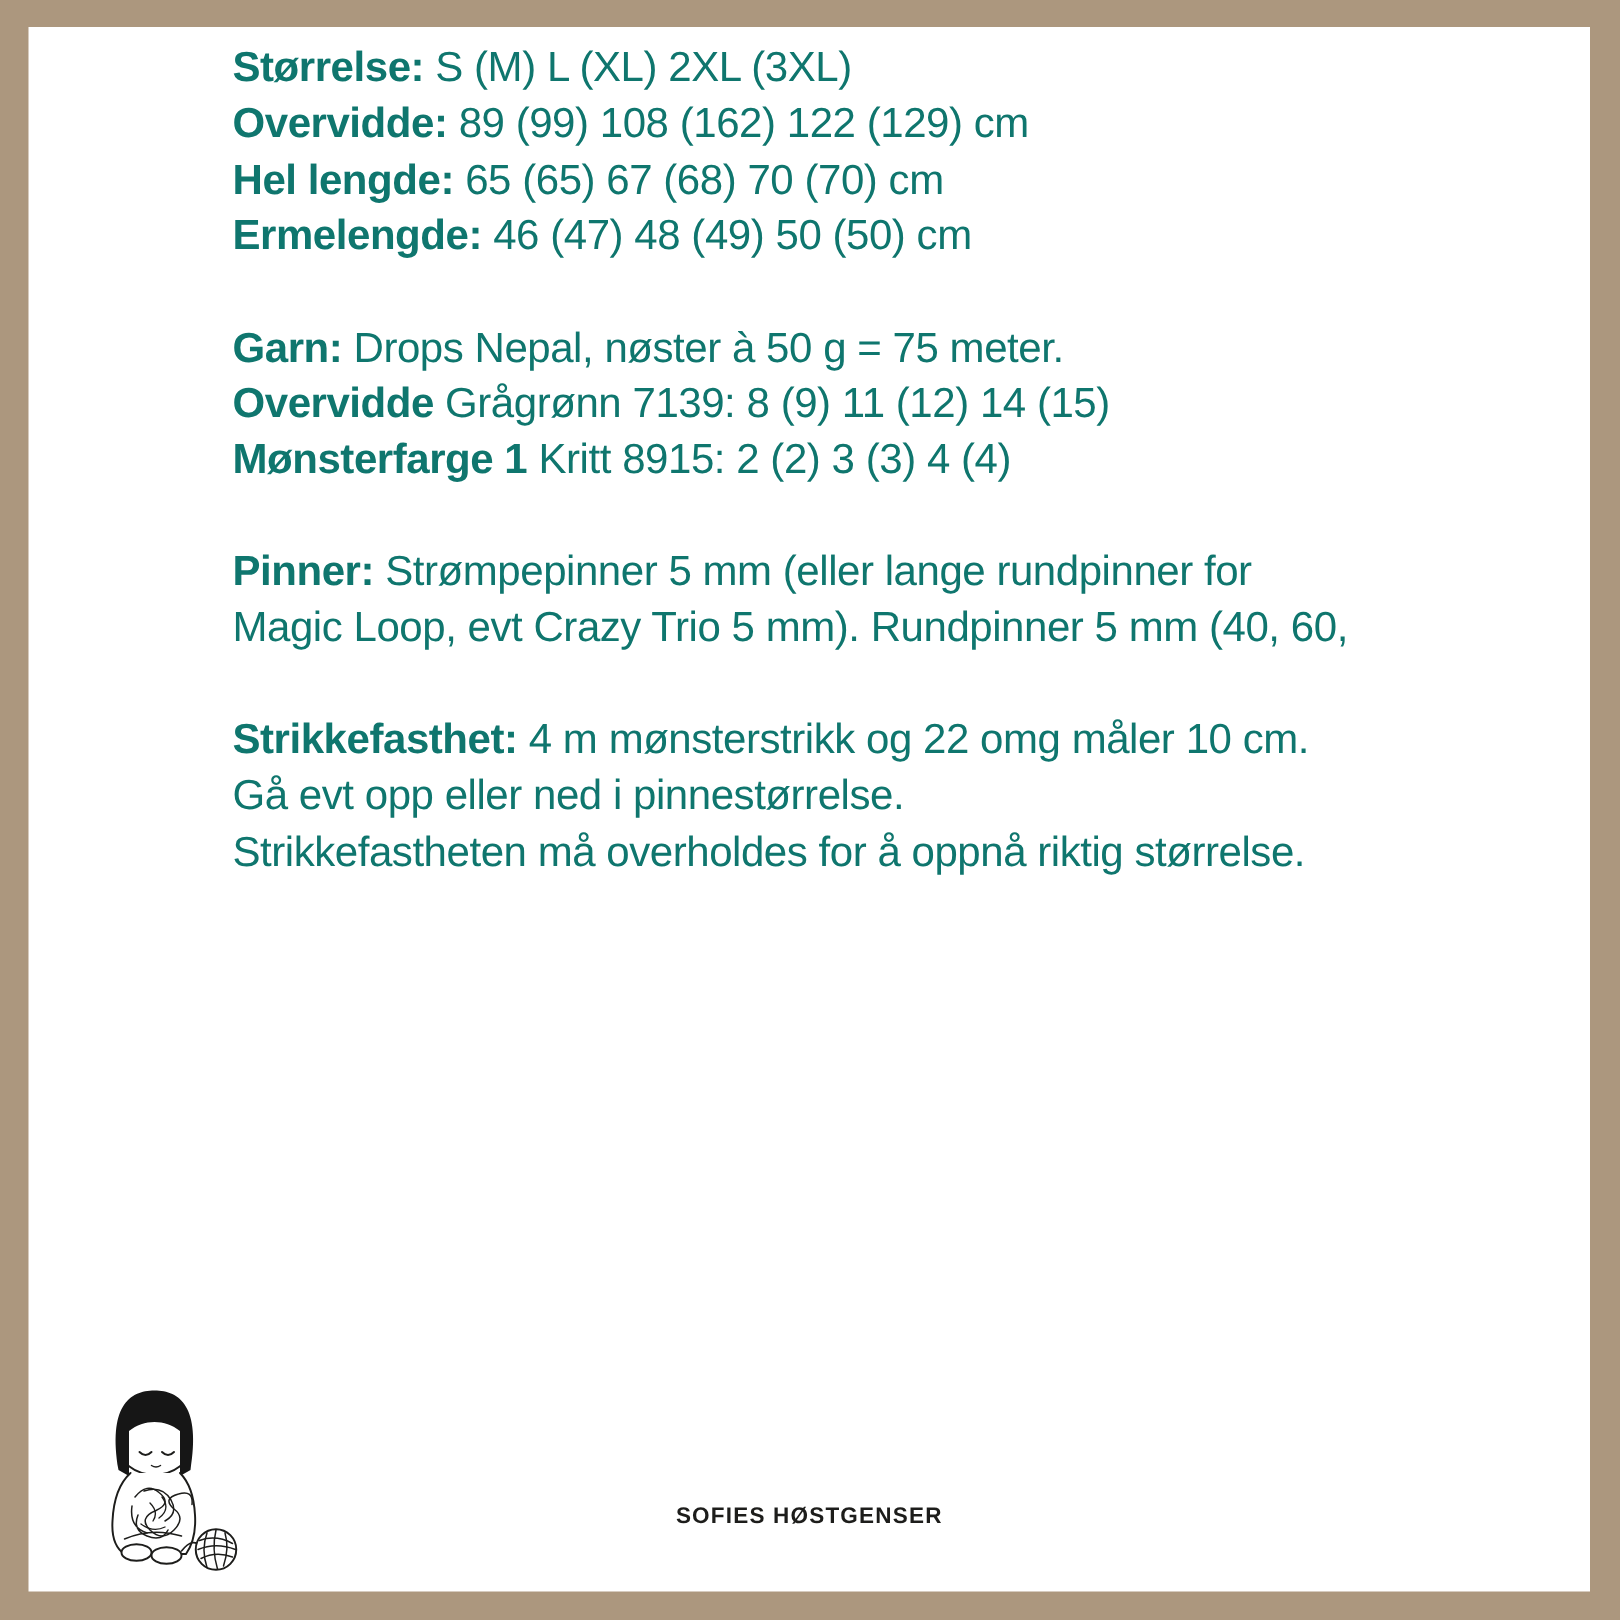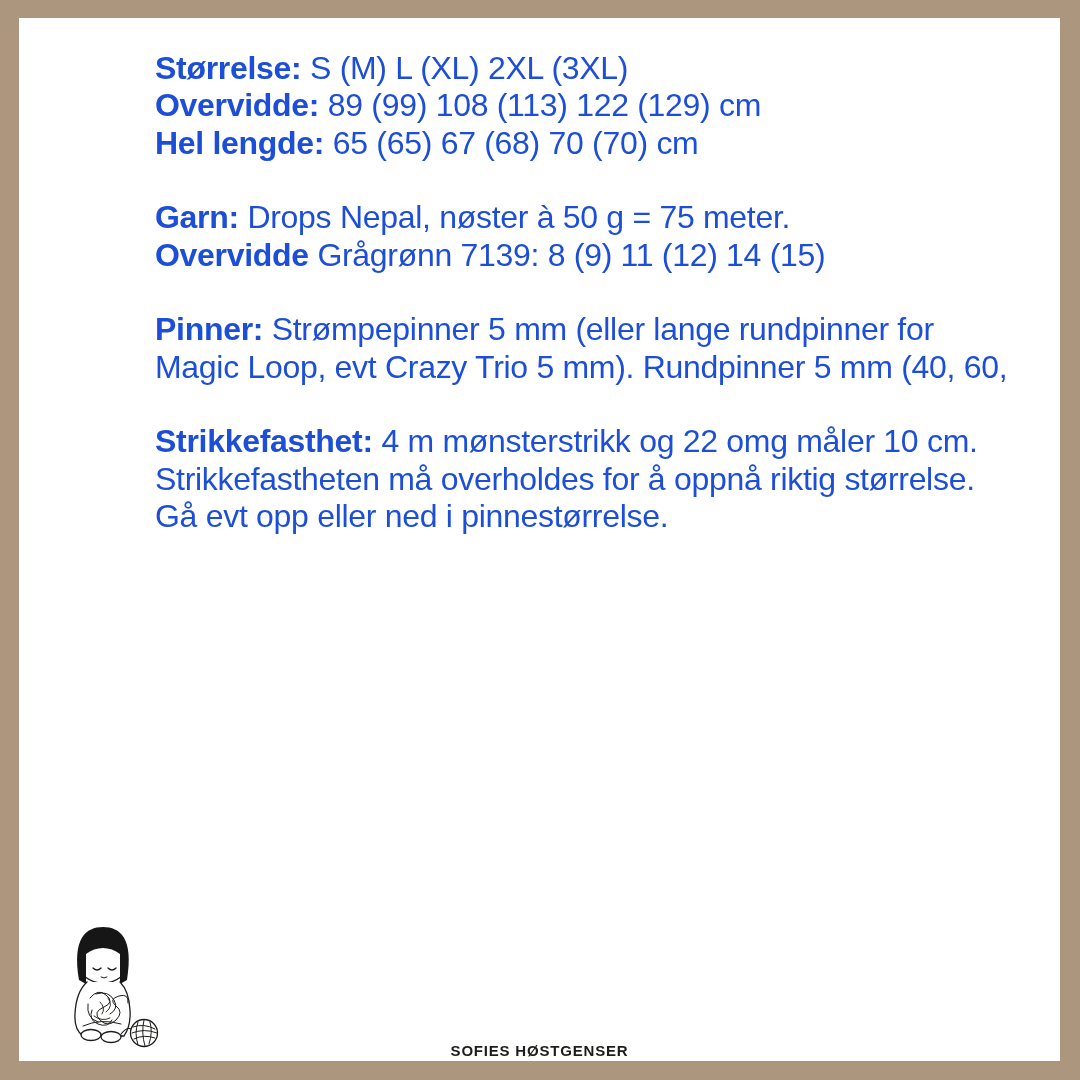--- a/index.html
+++ b/index.html
@@ -11,32 +11,31 @@
     overflow: hidden;
   }
   .page {
     position: absolute;
     left: 19px; top: 18px; right: 20px; bottom: 19px;
     background: #ffffff;
   }
   .spec {
     position: absolute;
     left: 136px; top: 8px;
-    font-size: 32px;
+    font-size: 28px;
     line-height: 37.35px;
-    color: #1d4ed8;
+    color: #0f766e;
     letter-spacing: -0.3px;
     white-space: nowrap;
-    margin-top: 24px;
   }
   .spec .block { margin-bottom: 37.35px; }
   .spec b { font-weight: 700; }
   .footer {
     position: absolute;
-    left: 0; right: 0; top: 1024px;
+    left: 0; right: 0; top: 984px;
     text-align: center;
     font-size: 15px;
     font-weight: 700;
     letter-spacing: 0.8px;
     color: #1d1d1b;
   }
   .illustration {
     position: absolute;
     left: 31px; top: 900px;
     width: 110px; height: 132px;
@@ -44,35 +43,37 @@
   .illustration svg { width: 100%; height: 100%; }
 </style>
 </head>
 <body>
 
 <div class="page">
 
   <div class="spec">
       <div class="block">
         <div class="line"><b>Størrelse:</b><span> S (M) L (XL) 2XL (3XL)</span></div>
-        <div class="line"><b>Overvidde:</b><span> 89 (99) 108 (113) 122 (129) cm</span></div>
+        <div class="line"><b>Overvidde:</b><span> 89 (99) 108 (162) 122 (129) cm</span></div>
         <div class="line"><b>Hel lengde:</b><span> 65 (65) 67 (68) 70 (70) cm</span></div>
+        <div class="line"><b>Ermelengde:</b><span> 46 (47) 48 (49) 50 (50) cm</span></div>
       </div>
       <div class="block">
         <div class="line"><b>Garn:</b><span> Drops Nepal, nøster à 50 g = 75 meter.</span></div>
         <div class="line"><b>Overvidde</b><span> Grågrønn 7139: 8 (9) 11 (12) 14 (15)</span></div>
+        <div class="line"><b>Mønsterfarge 1</b><span> Kritt 8915: 2 (2) 3 (3) 4 (4)</span></div>
       </div>
       <div class="block">
         <div class="line"><b>Pinner:</b><span> Strømpepinner 5 mm (eller lange rundpinner for</span></div>
         <div class="line"><span>Magic Loop, evt Crazy Trio 5 mm). Rundpinner 5 mm (40, 60,</span></div>
       </div>
       <div class="block">
         <div class="line"><b>Strikkefasthet:</b><span> 4 m mønsterstrikk og 22 omg måler 10 cm.</span></div>
+        <div class="line"><span>Gå evt opp eller ned i pinnestørrelse.</span></div>
         <div class="line"><span>Strikkefastheten må overholdes for å oppnå riktig størrelse.</span></div>
-        <div class="line"><span>Gå evt opp eller ned i pinnestørrelse.</span></div>
       </div>
     </div>
 
   <div class="illustration">
     <svg viewBox="0 0 110 132" fill="none" stroke="#1d1d1b" stroke-width="1.3" stroke-linecap="round">
 
       <ellipse cx="53" cy="46" rx="24" ry="19" fill="#ffffff"></ellipse>
 
       <path d="M29,62 C22,20 36,9 53,9 C70,9 84,20 77,62 L70,66 L70,36 C60,28 46,28 36,36 L36,66 Z" fill="#161616" stroke="none"></path>
 

